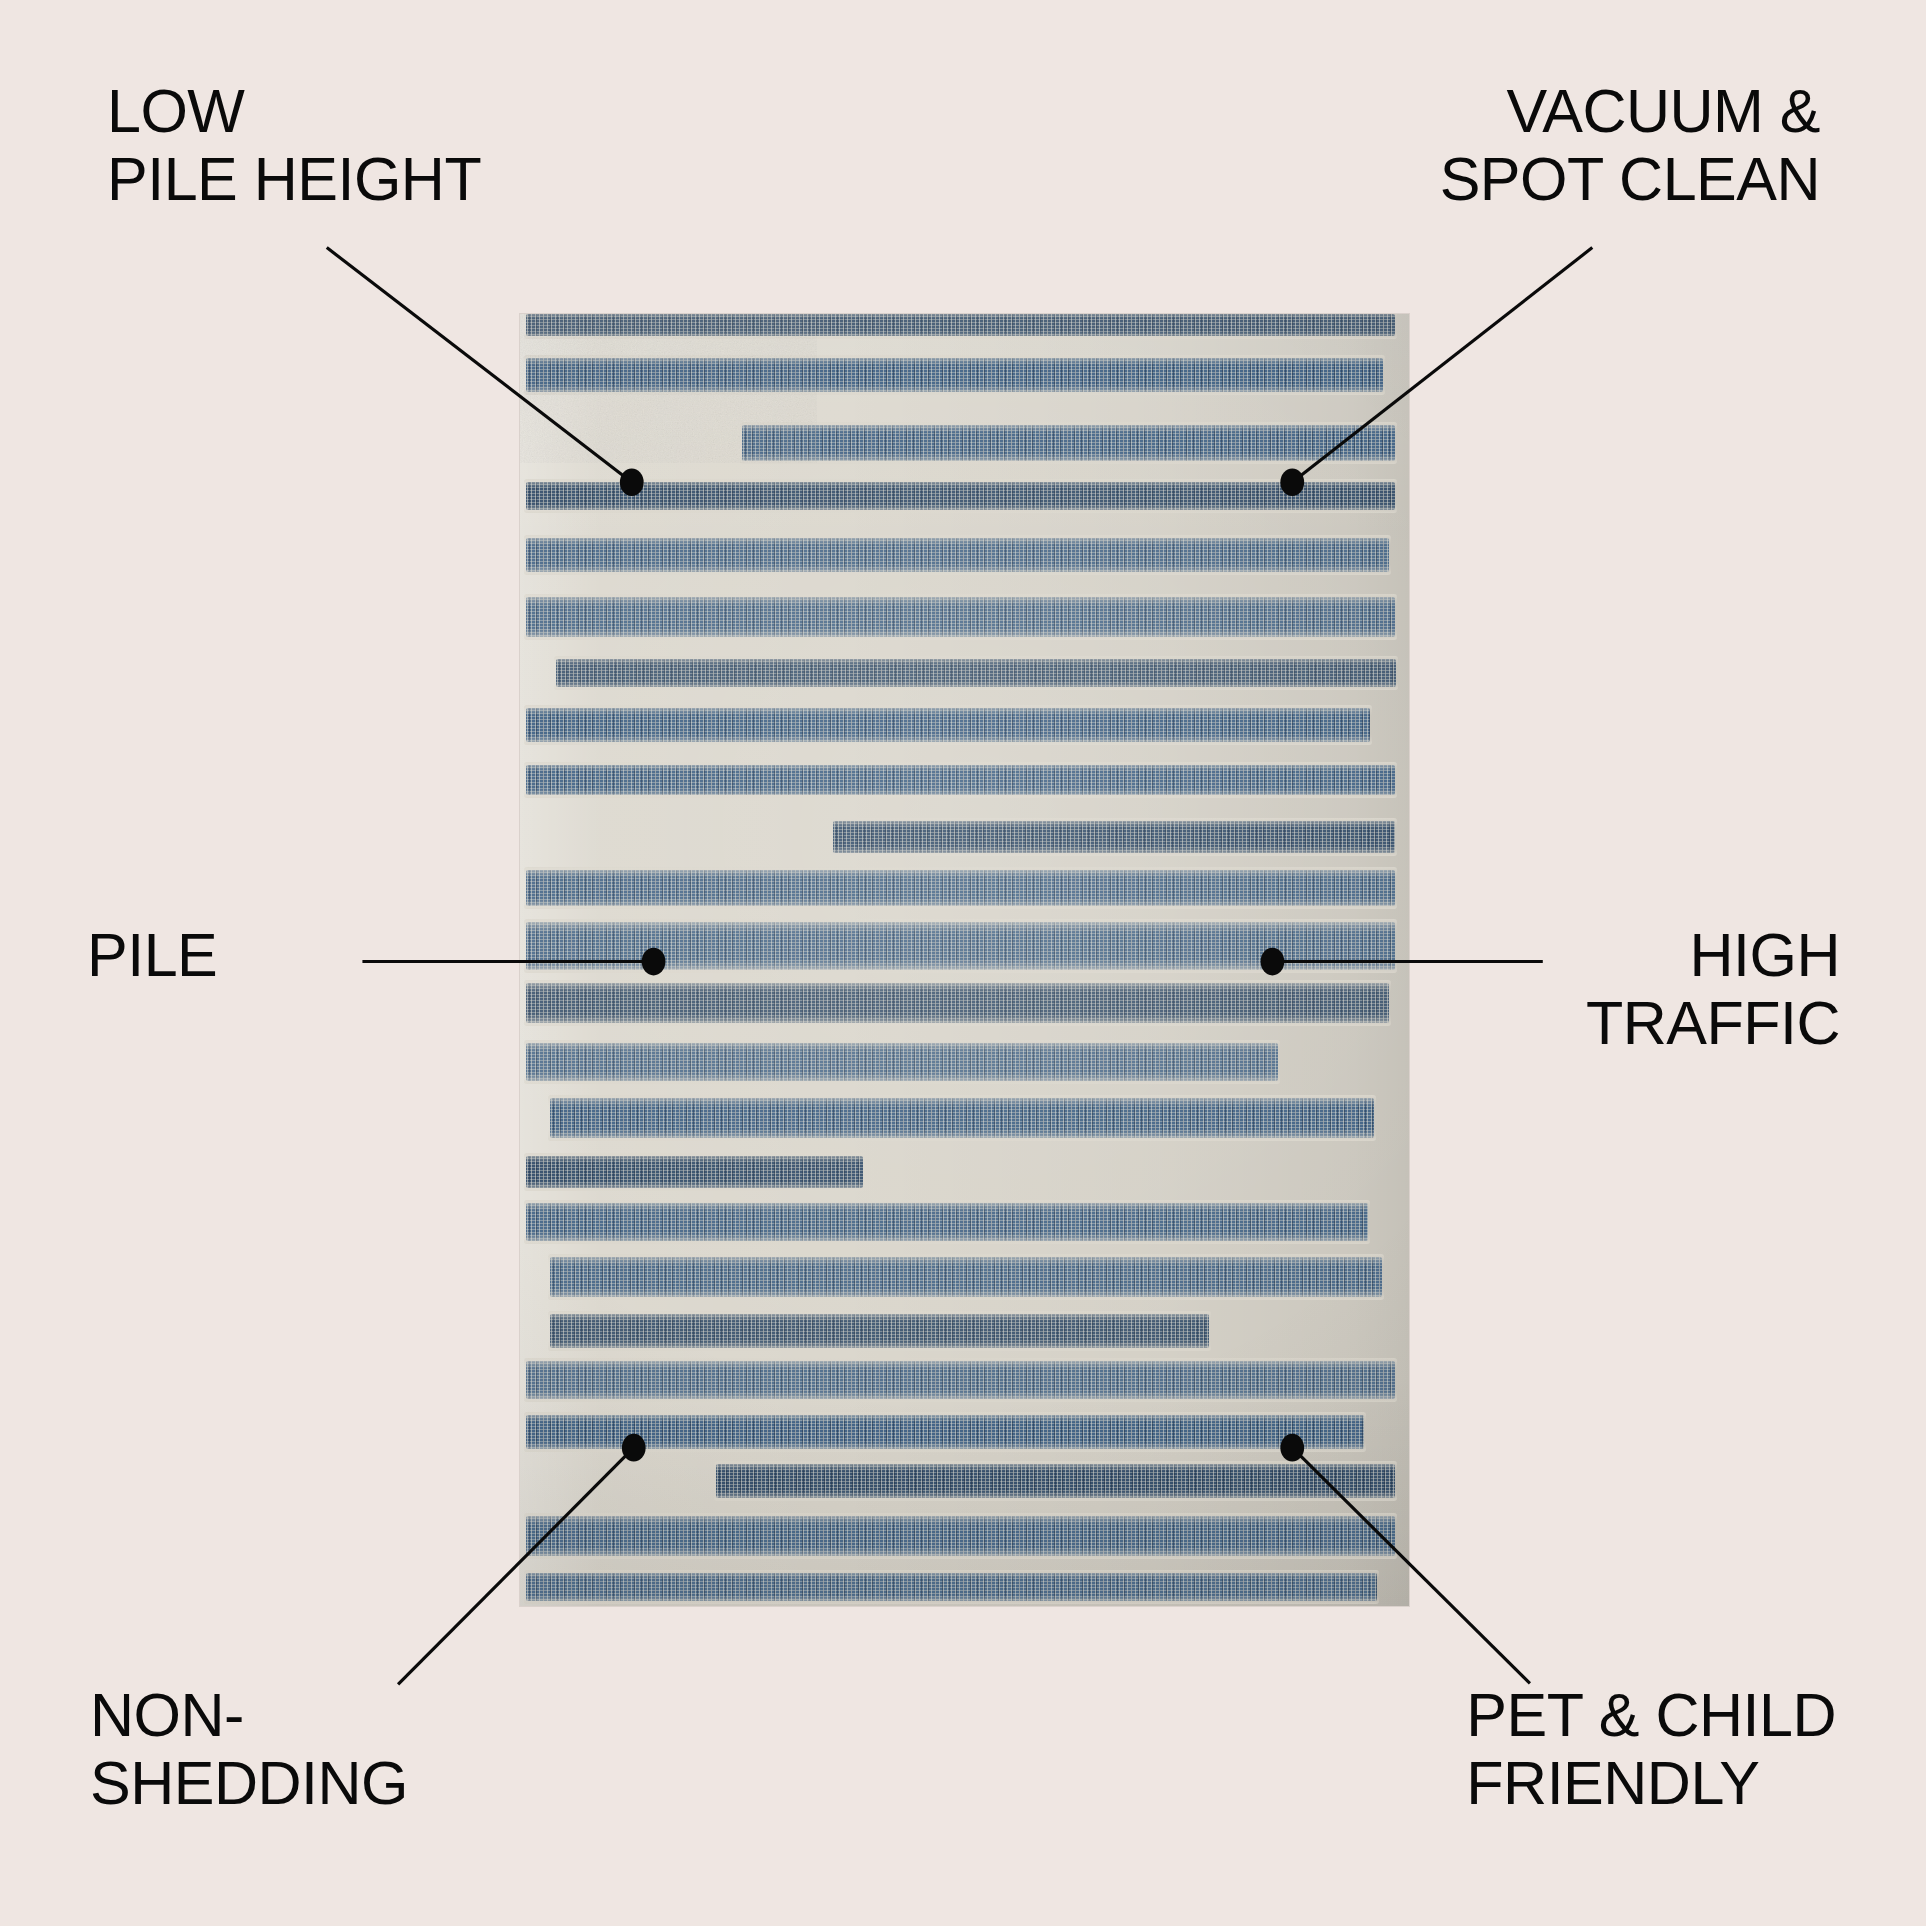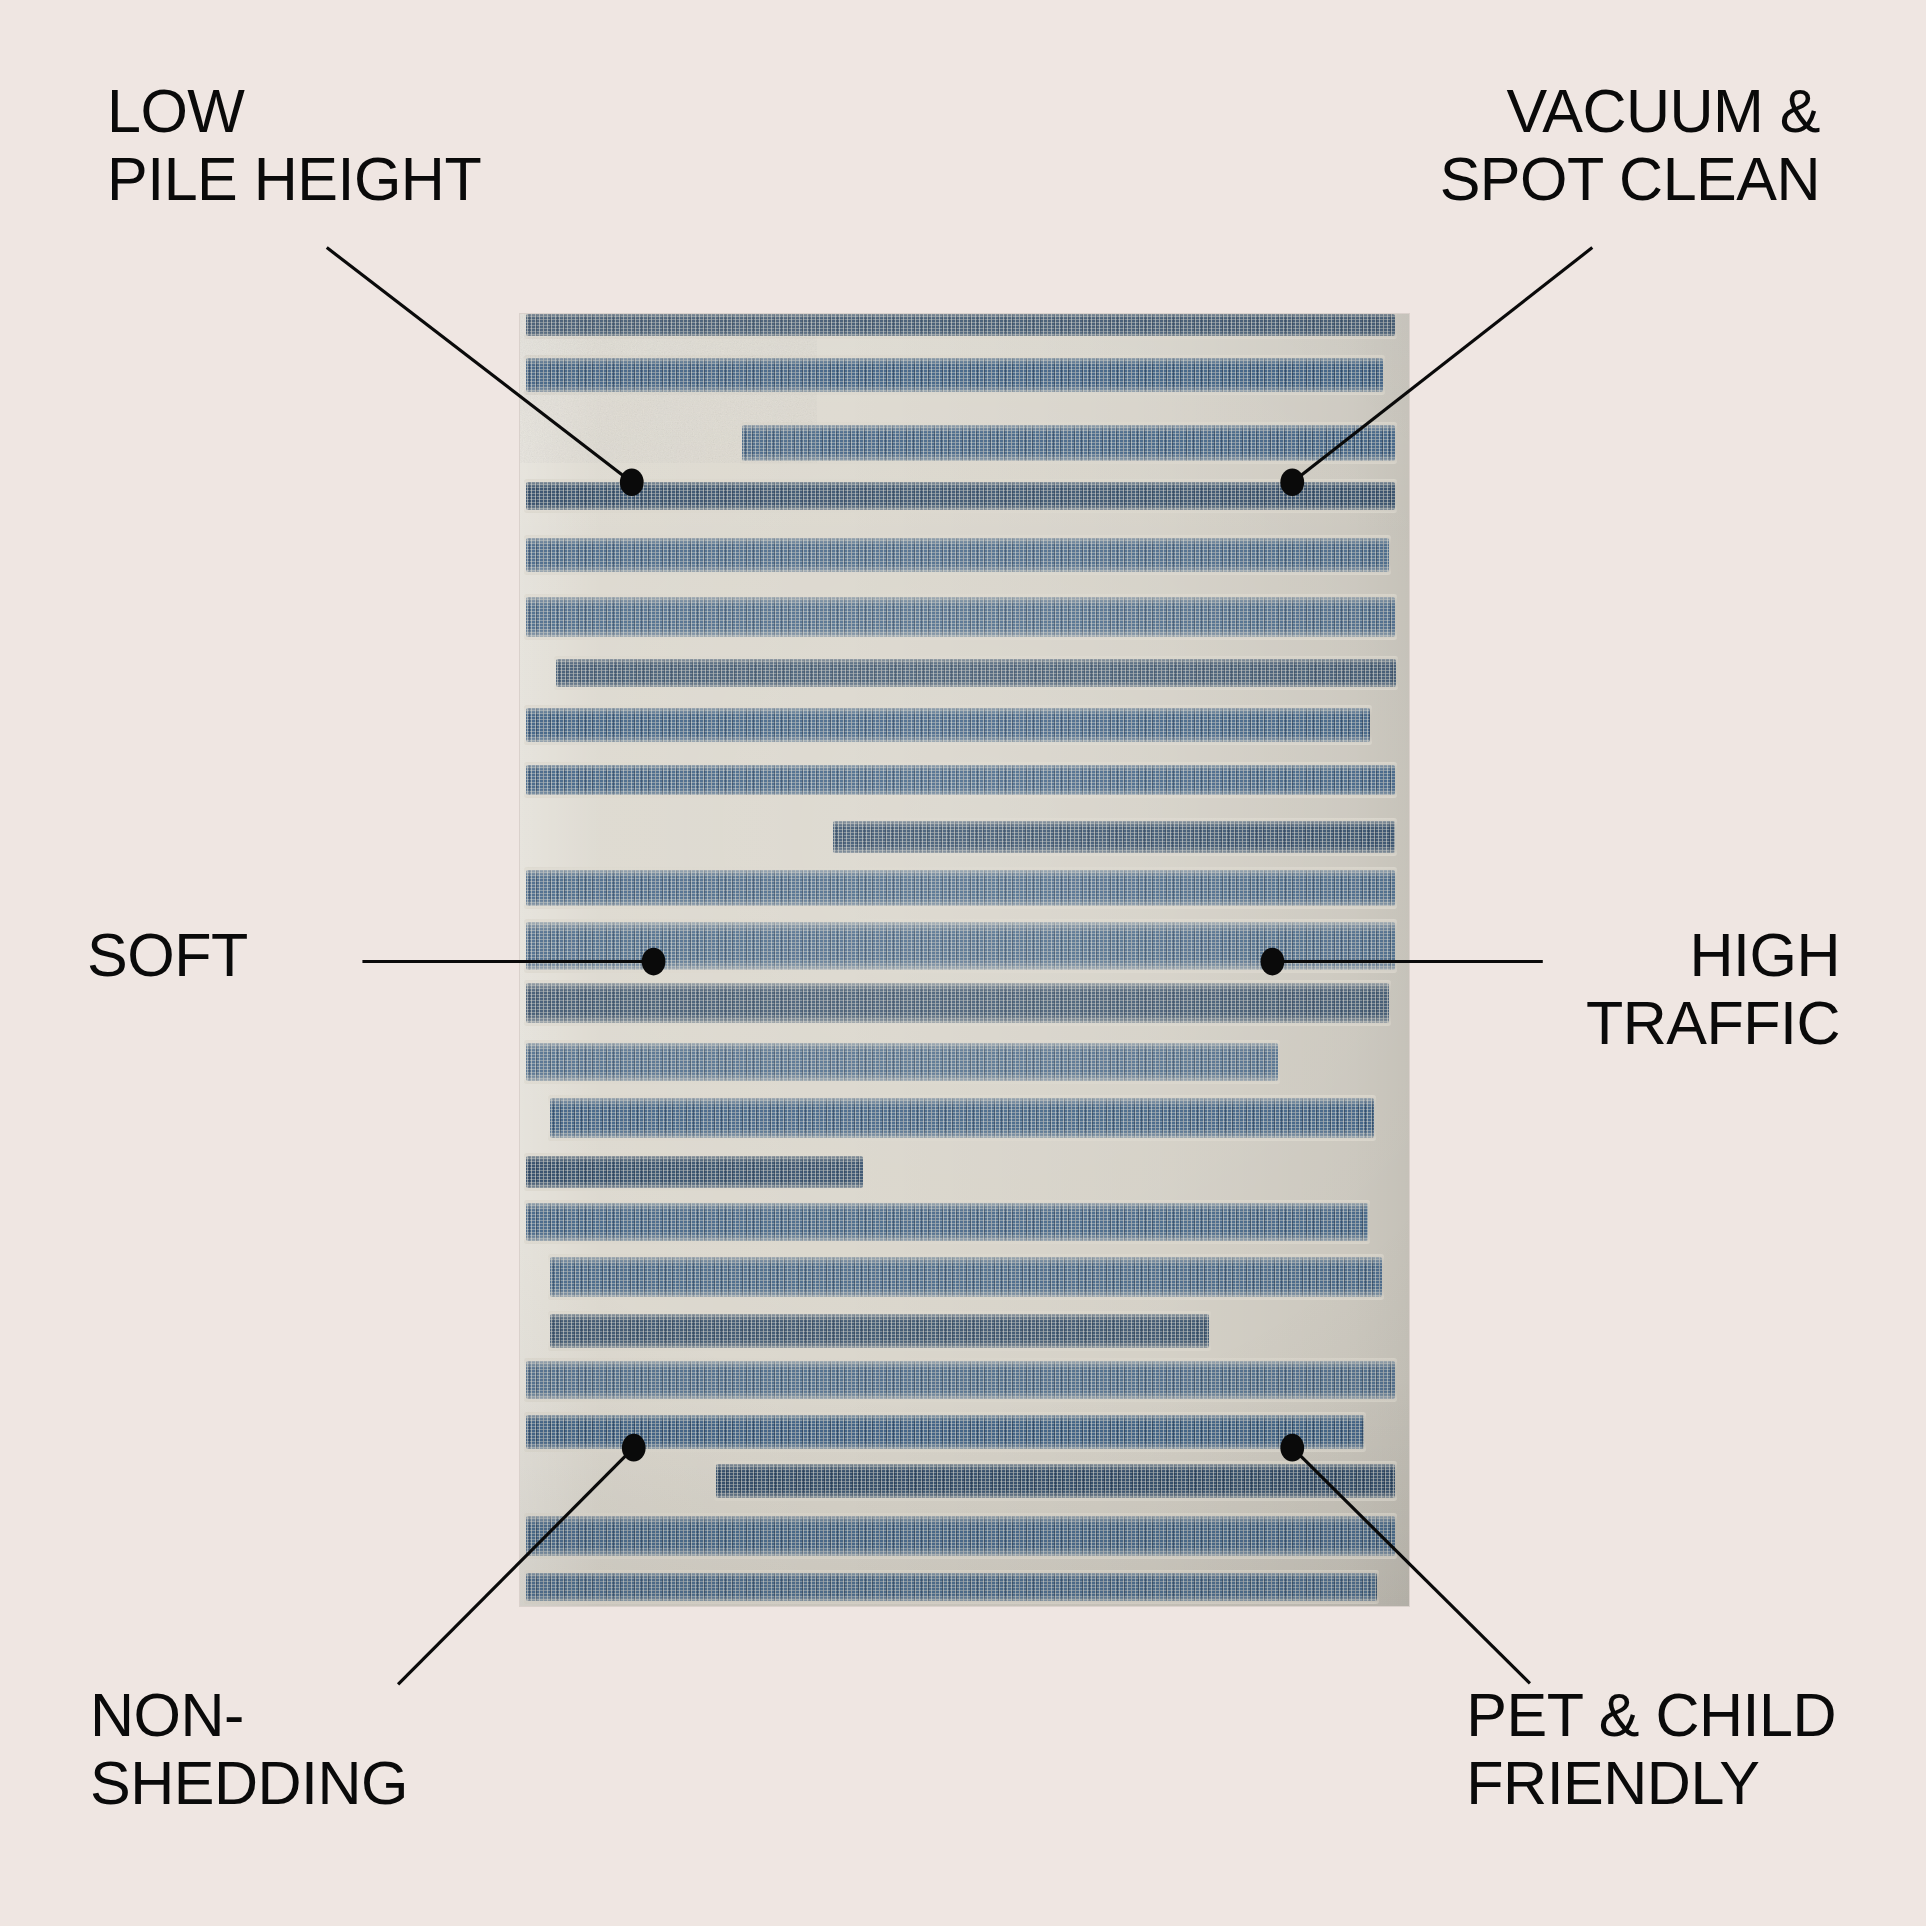--- a/index.html
+++ b/index.html
@@ -214,21 +214,21 @@
       <line x1="1545" y1="1700" x2="1305" y2="1462" stroke="#0a0a0a" stroke-width="3.2"></line>
       <ellipse cx="1305" cy="1462" rx="12" ry="14" fill="#0a0a0a"></ellipse>
     </svg>
 
   <div class="callout-label lbl-tl">LOW
 PILE HEIGHT</div>
 
   <div class="callout-label lbl-tr">VACUUM &amp;
 SPOT CLEAN</div>
 
-  <div class="callout-label lbl-ml">SOFT</div>
+  <div class="callout-label lbl-ml">PILE</div>
 
   <div class="callout-label lbl-mr">HIGH
 TRAFFIC</div>
 
   <div class="callout-label lbl-bl">NON-
 SHEDDING</div>
 
   <div class="callout-label lbl-br">PET &amp; CHILD
 FRIENDLY</div>
 

